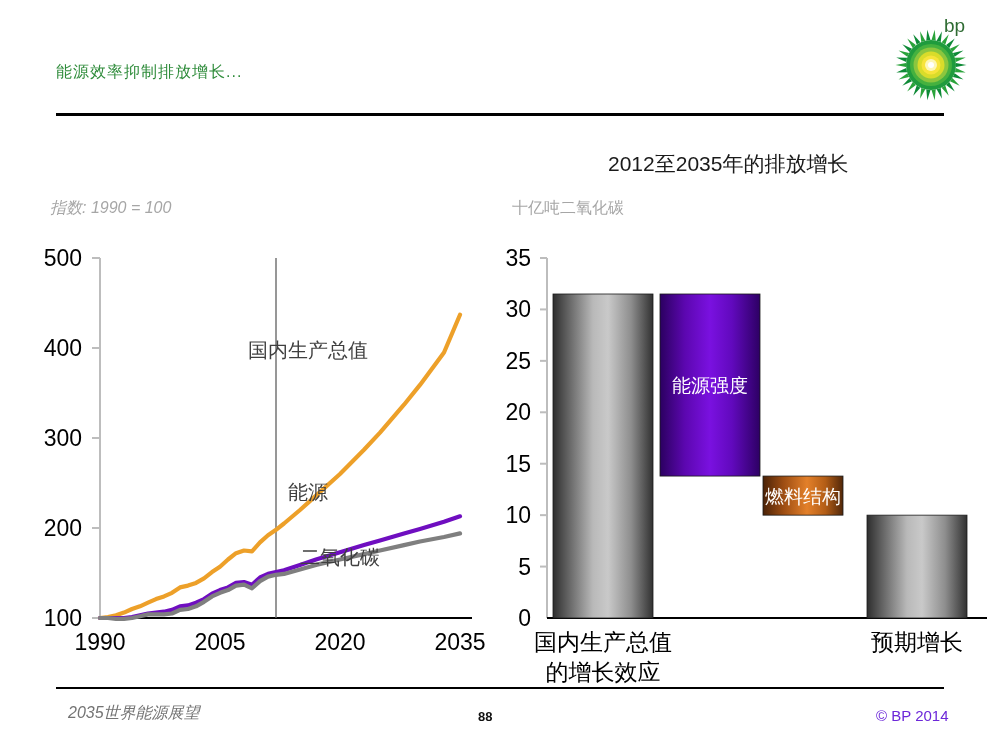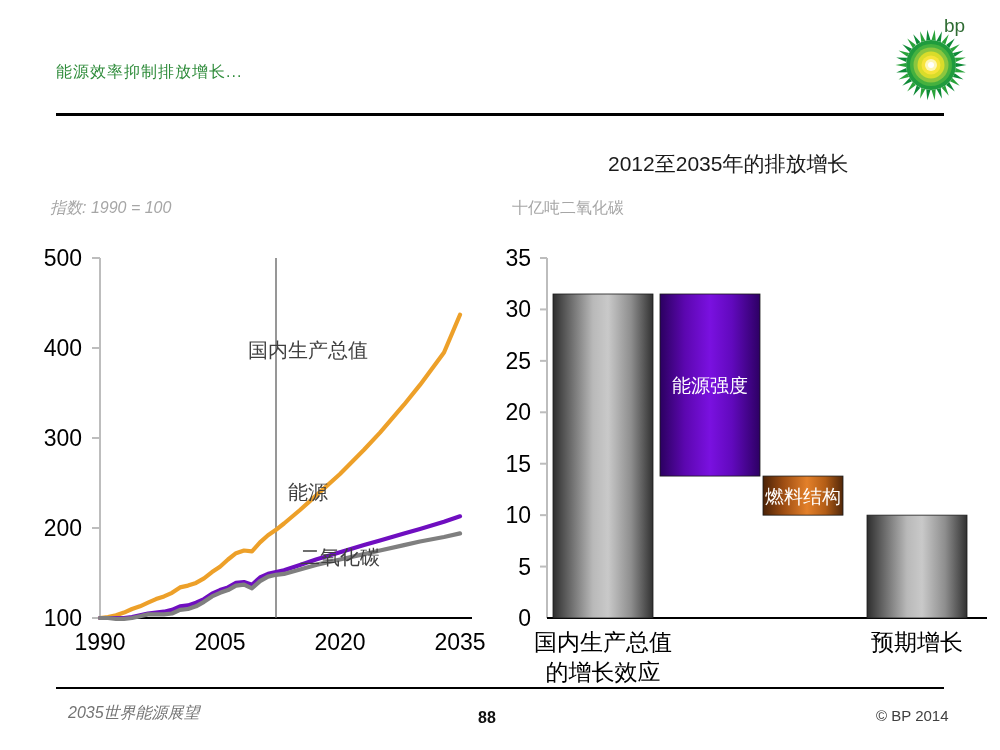--- a/index.html
+++ b/index.html
@@ -42,22 +42,22 @@
   .series-label{font-family:"Liberation Sans",sans-serif;font-size:20px;fill:#3f3f3f;}
   .bar-label{font-family:"Liberation Sans",sans-serif;font-size:19px;fill:#ffffff;}
   .axis-line{stroke:#000;stroke-width:2;}
   .axis-line-soft{stroke:#bdbdbd;stroke-width:2;}
   .tick-mark{stroke:#bdbdbd;stroke-width:2;}
   .divider{stroke:#6b6b6b;stroke-width:1.4;}
 
   
   .footer-rule{position:absolute;left:56px;top:687px;width:888px;height:2px;background:#000;}
   .footer-left{position:absolute;left:56px;top:703px;font-size:16px;font-style:italic;color:#737373;white-space:nowrap;margin-left:12px;}
-  .footer-center{position:absolute;left:478px;top:709px;font-size:16px;font-weight:bold;color:#111;}
-  .footer-right{position:absolute;left:876px;top:707px;font-size:15px;color:#404040;white-space:nowrap;}
+  .footer-center{position:absolute;left:478px;top:709px;font-size:13px;font-weight:bold;color:#111;}
+  .footer-right{position:absolute;left:876px;top:707px;font-size:15px;color:#6d28d9;white-space:nowrap;}
 </style>
 </head>
 <body>
 
 <div class="slide">
 
   <div class="slide-title">能源效率抑制排放增长...</div>
   <div class="header-rule"></div>
 
   <div class="bp-logo">

